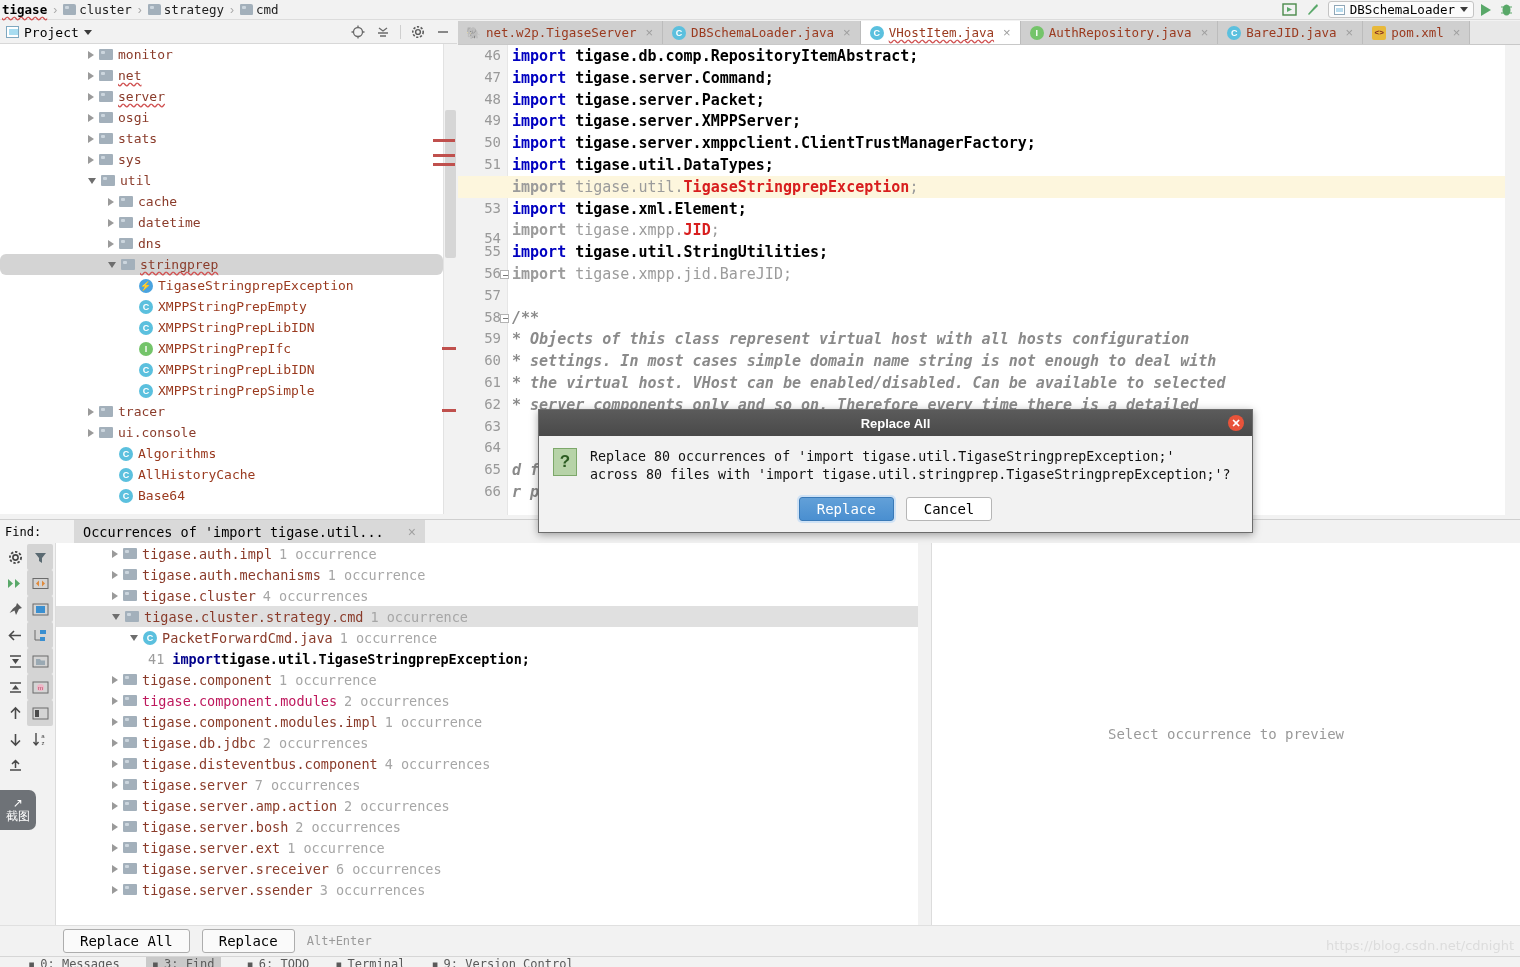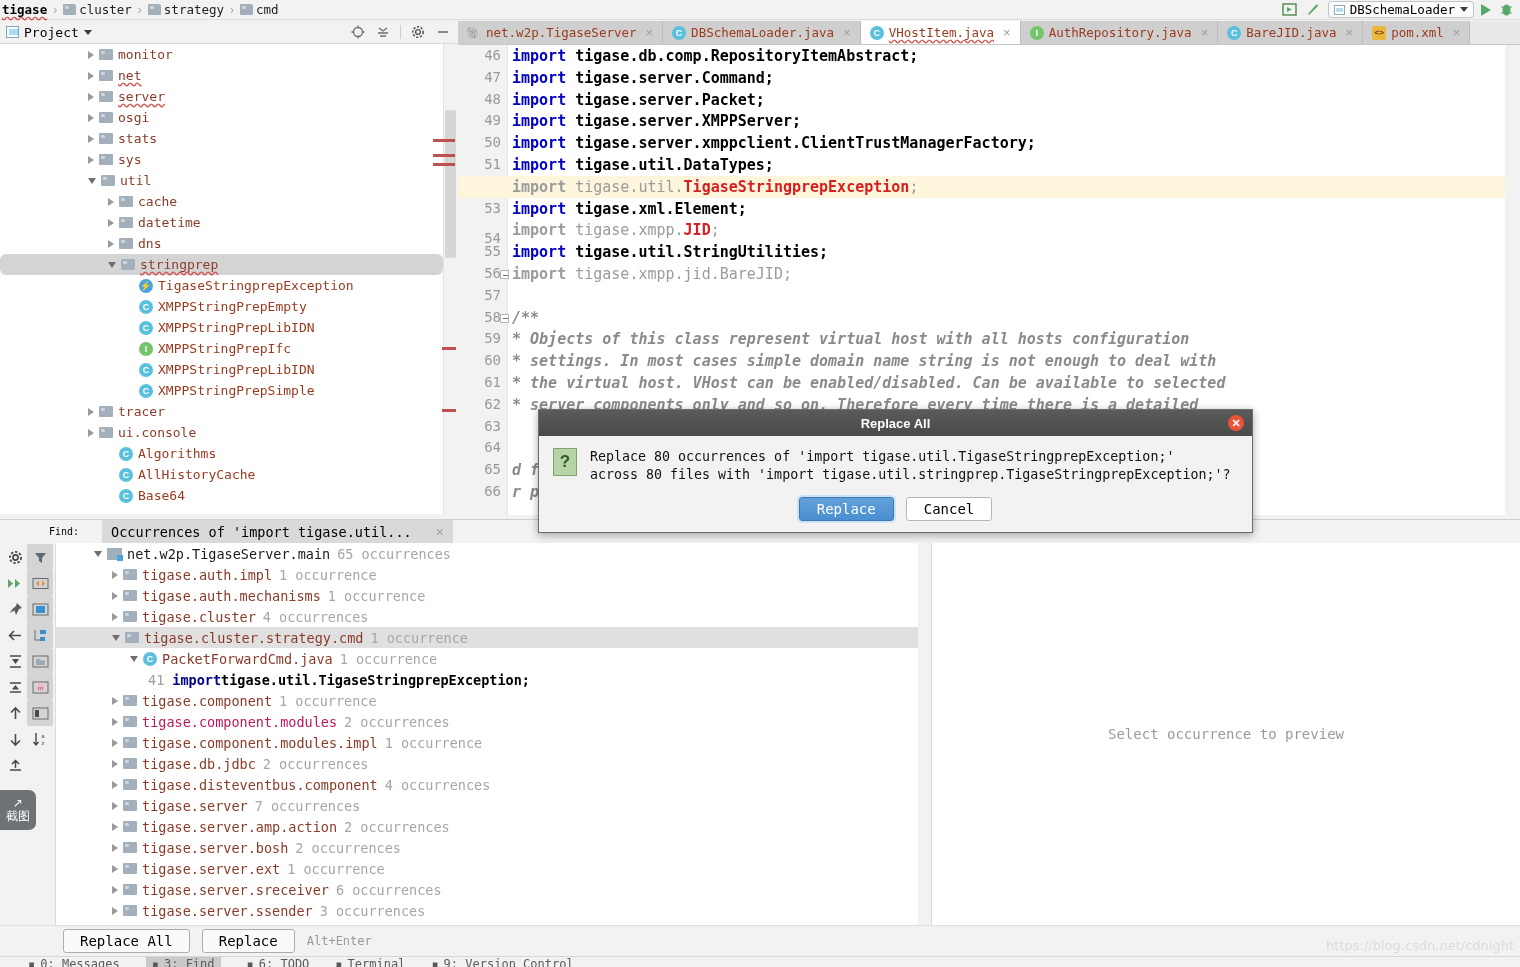--- a/index.html
+++ b/index.html
@@ -139,21 +139,21 @@
   .btn { font-family:"DejaVu Sans Mono",monospace; font-size:14px; padding:3px 17px;
          border:1px solid #b6b6b6; background:#fff; border-radius:3px; }
   .btn.primary { background:linear-gradient(#62a0d8,#4a8fd0); color:#fff; border:1px solid #3a7ab8;
                  box-shadow:0 0 0 2px #cfe2f5; }
 
   
   .find-bar {
     position:absolute; left:0; top:519px; width:1520px; height:24px;
     background:#f2f2f2; border-top:1px solid #cfcfcf; display:flex; align-items:center;
   }
-  .find-lbl { width:58px; padding-left:5px; font-family:"DejaVu Sans Mono",monospace; font-size:10px;margin-left:44px; }
+  .find-lbl { width:74px; padding-left:5px; font-family:"DejaVu Sans Mono",monospace; font-size:12px; }
   .find-tab { background:#d9d9d9; height:24px; display:flex; align-items:center; gap:24px;
               padding:0 9px; font-family:"DejaVu Sans Mono",monospace; font-size:13.5px; }
   .find-tab .x { color:#a0a0a0; font-size:14px; font-family:"Liberation Sans",sans-serif;}
 
   .find-tools { position:absolute; left:0; top:543px; width:54px; height:382px; background:#f2f2f2; }
   .tt { position:absolute; width:26px; height:26px; display:flex; align-items:center; justify-content:center; }
   .tt.on { background:#d4d4d4; border-radius:2px; }
 
   .find-tree { position:absolute; left:55px; top:543px; width:875px; height:382px; background:#fff;
                border-left:1px solid #dcdcdc; overflow:hidden; }
@@ -615,26 +615,20 @@
         </svg>
       </div>
       <div class="tt" style="left: 2px; top: 209px;">
         <svg width="15" height="15" viewBox="0 0 15 15">
           <path d="M2 12 H13 M7.5 10 V3 M4 6 L7.5 2.5 L11 6" stroke="#4a4a4a" stroke-width="1.5" fill="none"></path>
         </svg>
       </div>
     </div>
 
   <div class="find-tree" id="findtree">
-      <div class="frow" style="padding-left: 38px;">
-        <span class="arrow-d"></span>
-        <span class="mod-ico"></span>
-        <span style="color: rgb(26, 26, 26);">net.w2p.TigaseServer.main</span>
-        <span class="cnt">65 occurrences</span>
-      </div>
       <div class="frow" style="padding-left: 56px;">
         <span class="arrow-r"></span>
         <span class="folder-s"></span>
         <span style="color: rgb(138, 59, 42);">tigase.auth.impl</span>
         <span class="cnt">1 occurrence</span>
       </div>
       <div class="frow" style="padding-left: 56px;">
         <span class="arrow-r"></span>
         <span class="folder-s"></span>
         <span style="color: rgb(138, 59, 42);">tigase.auth.mechanisms</span>

